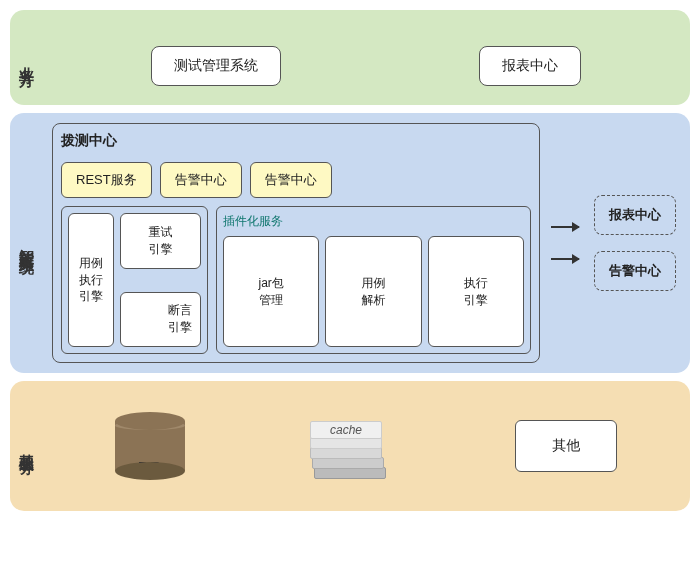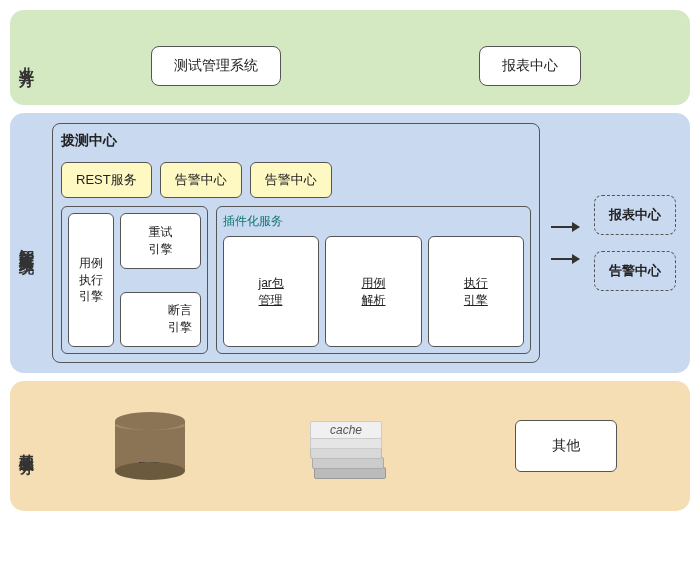--- a/index.html
+++ b/index.html
@@ -181,24 +181,23 @@
     .plugin-box {
       border: 1.5px solid #555;
       border-radius: 6px;
       background: #fff;
       flex: 1;
       display: flex;
       align-items: center;
       justify-content: center;
       font-size: 12px;
       color: #222;
-      text-align: left;
+      text-align: center;
       line-height: 1.4;
       padding: 4px;
-      text-decoration: underline;
     }
 
     
     .right-panels {
       display: flex;
       flex-direction: column;
       gap: 16px;
       justify-content: center;
       align-items: center;
       width: 90px;

